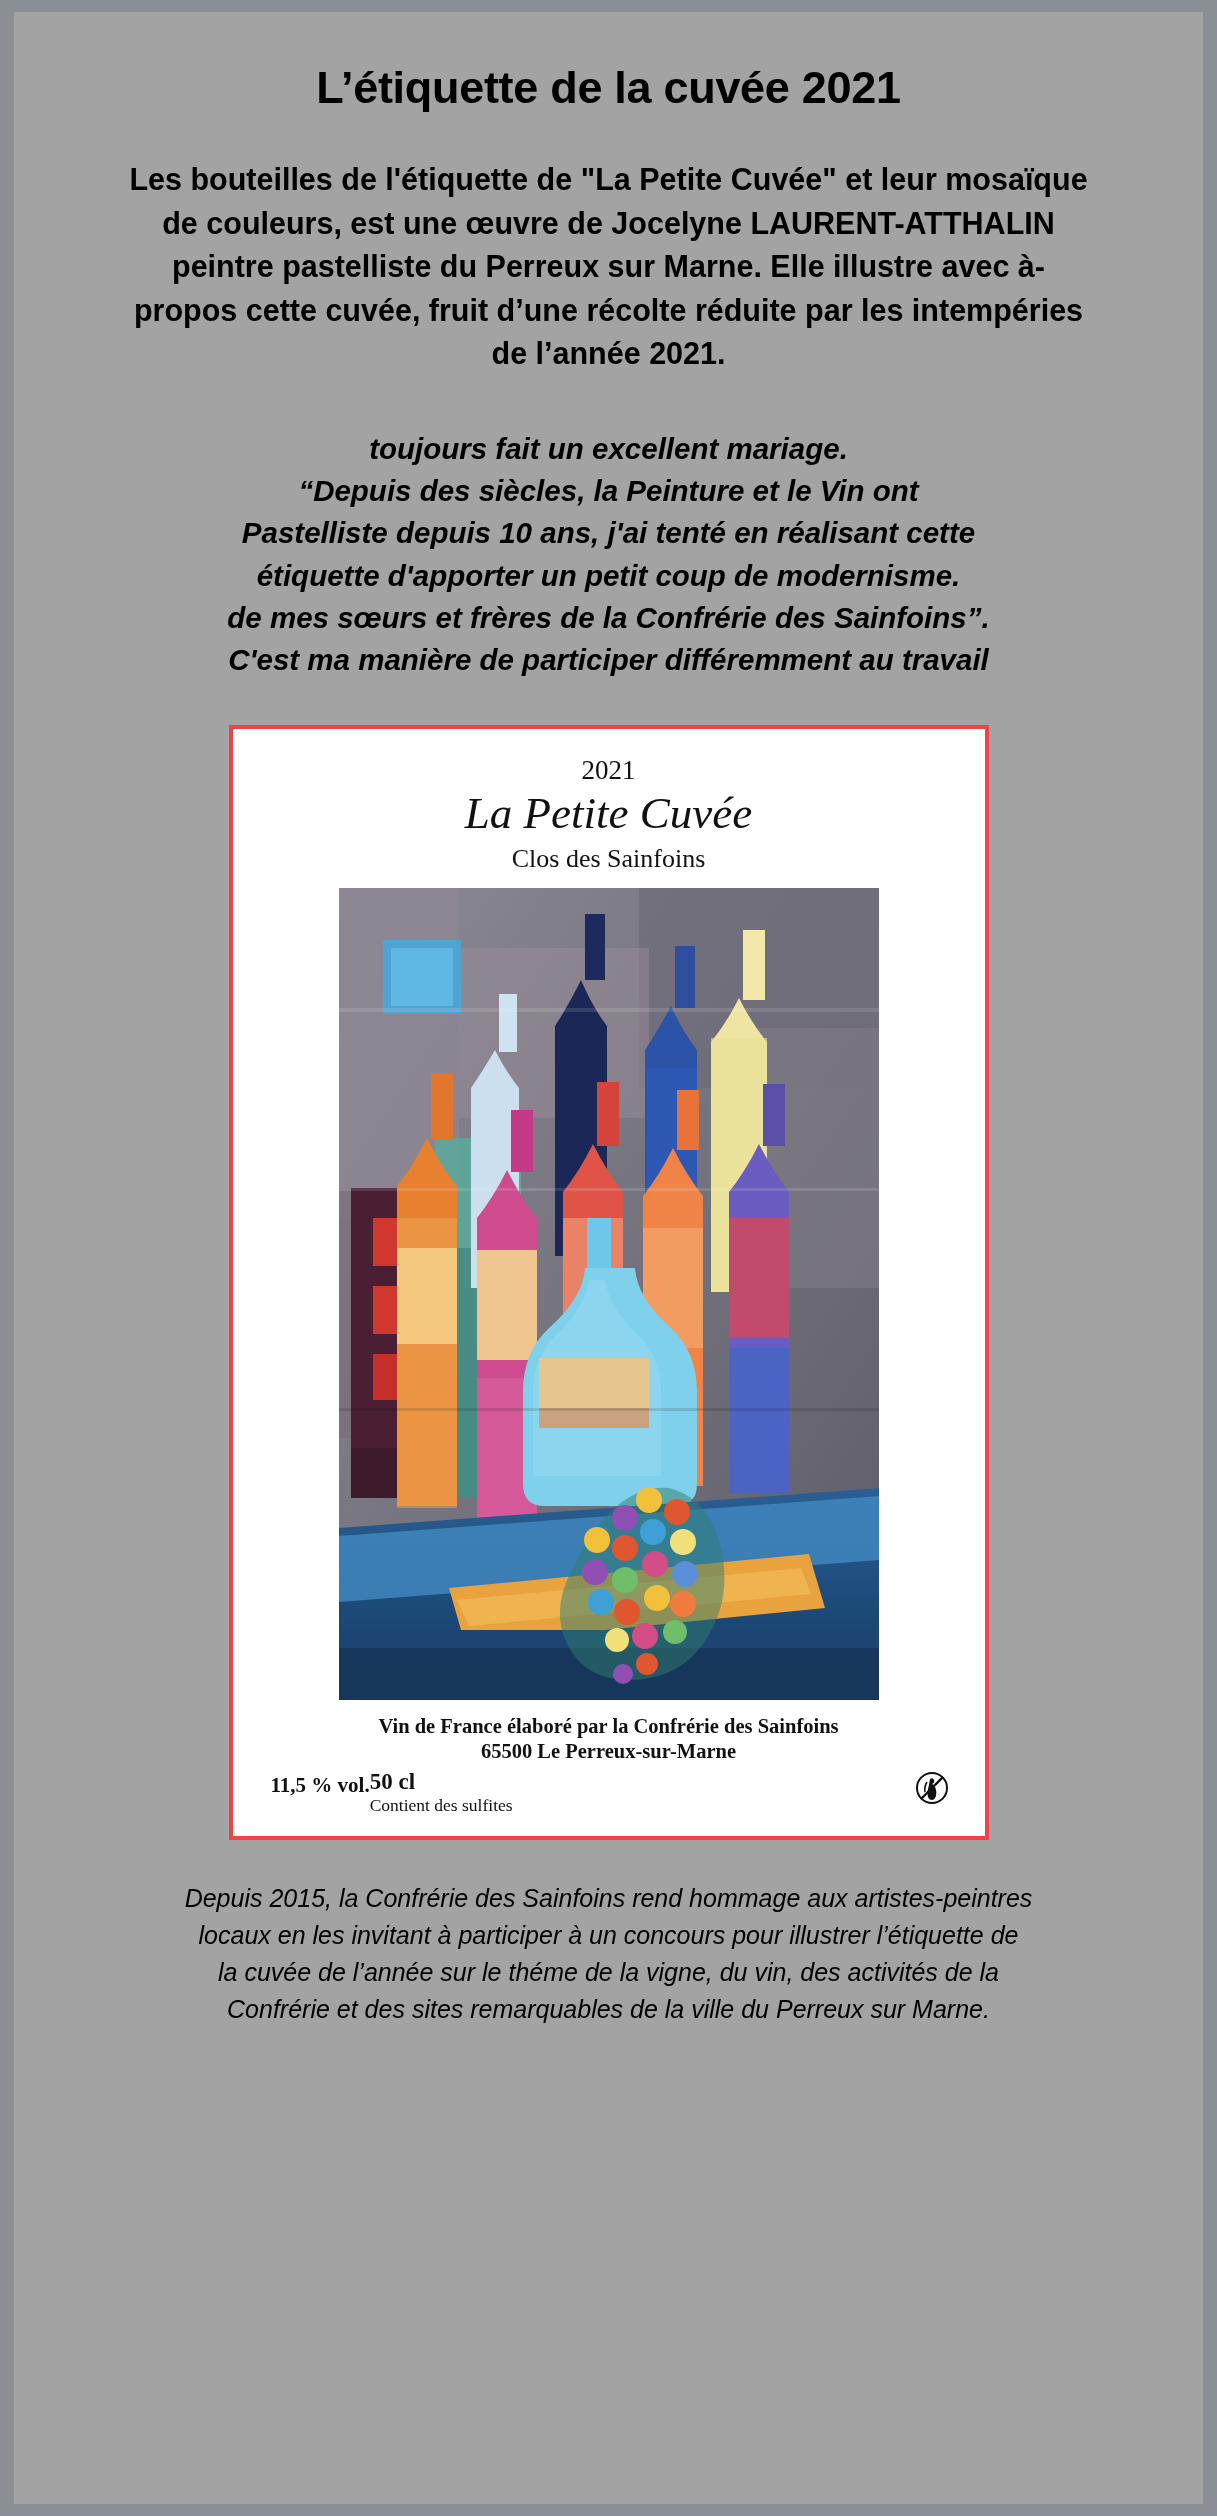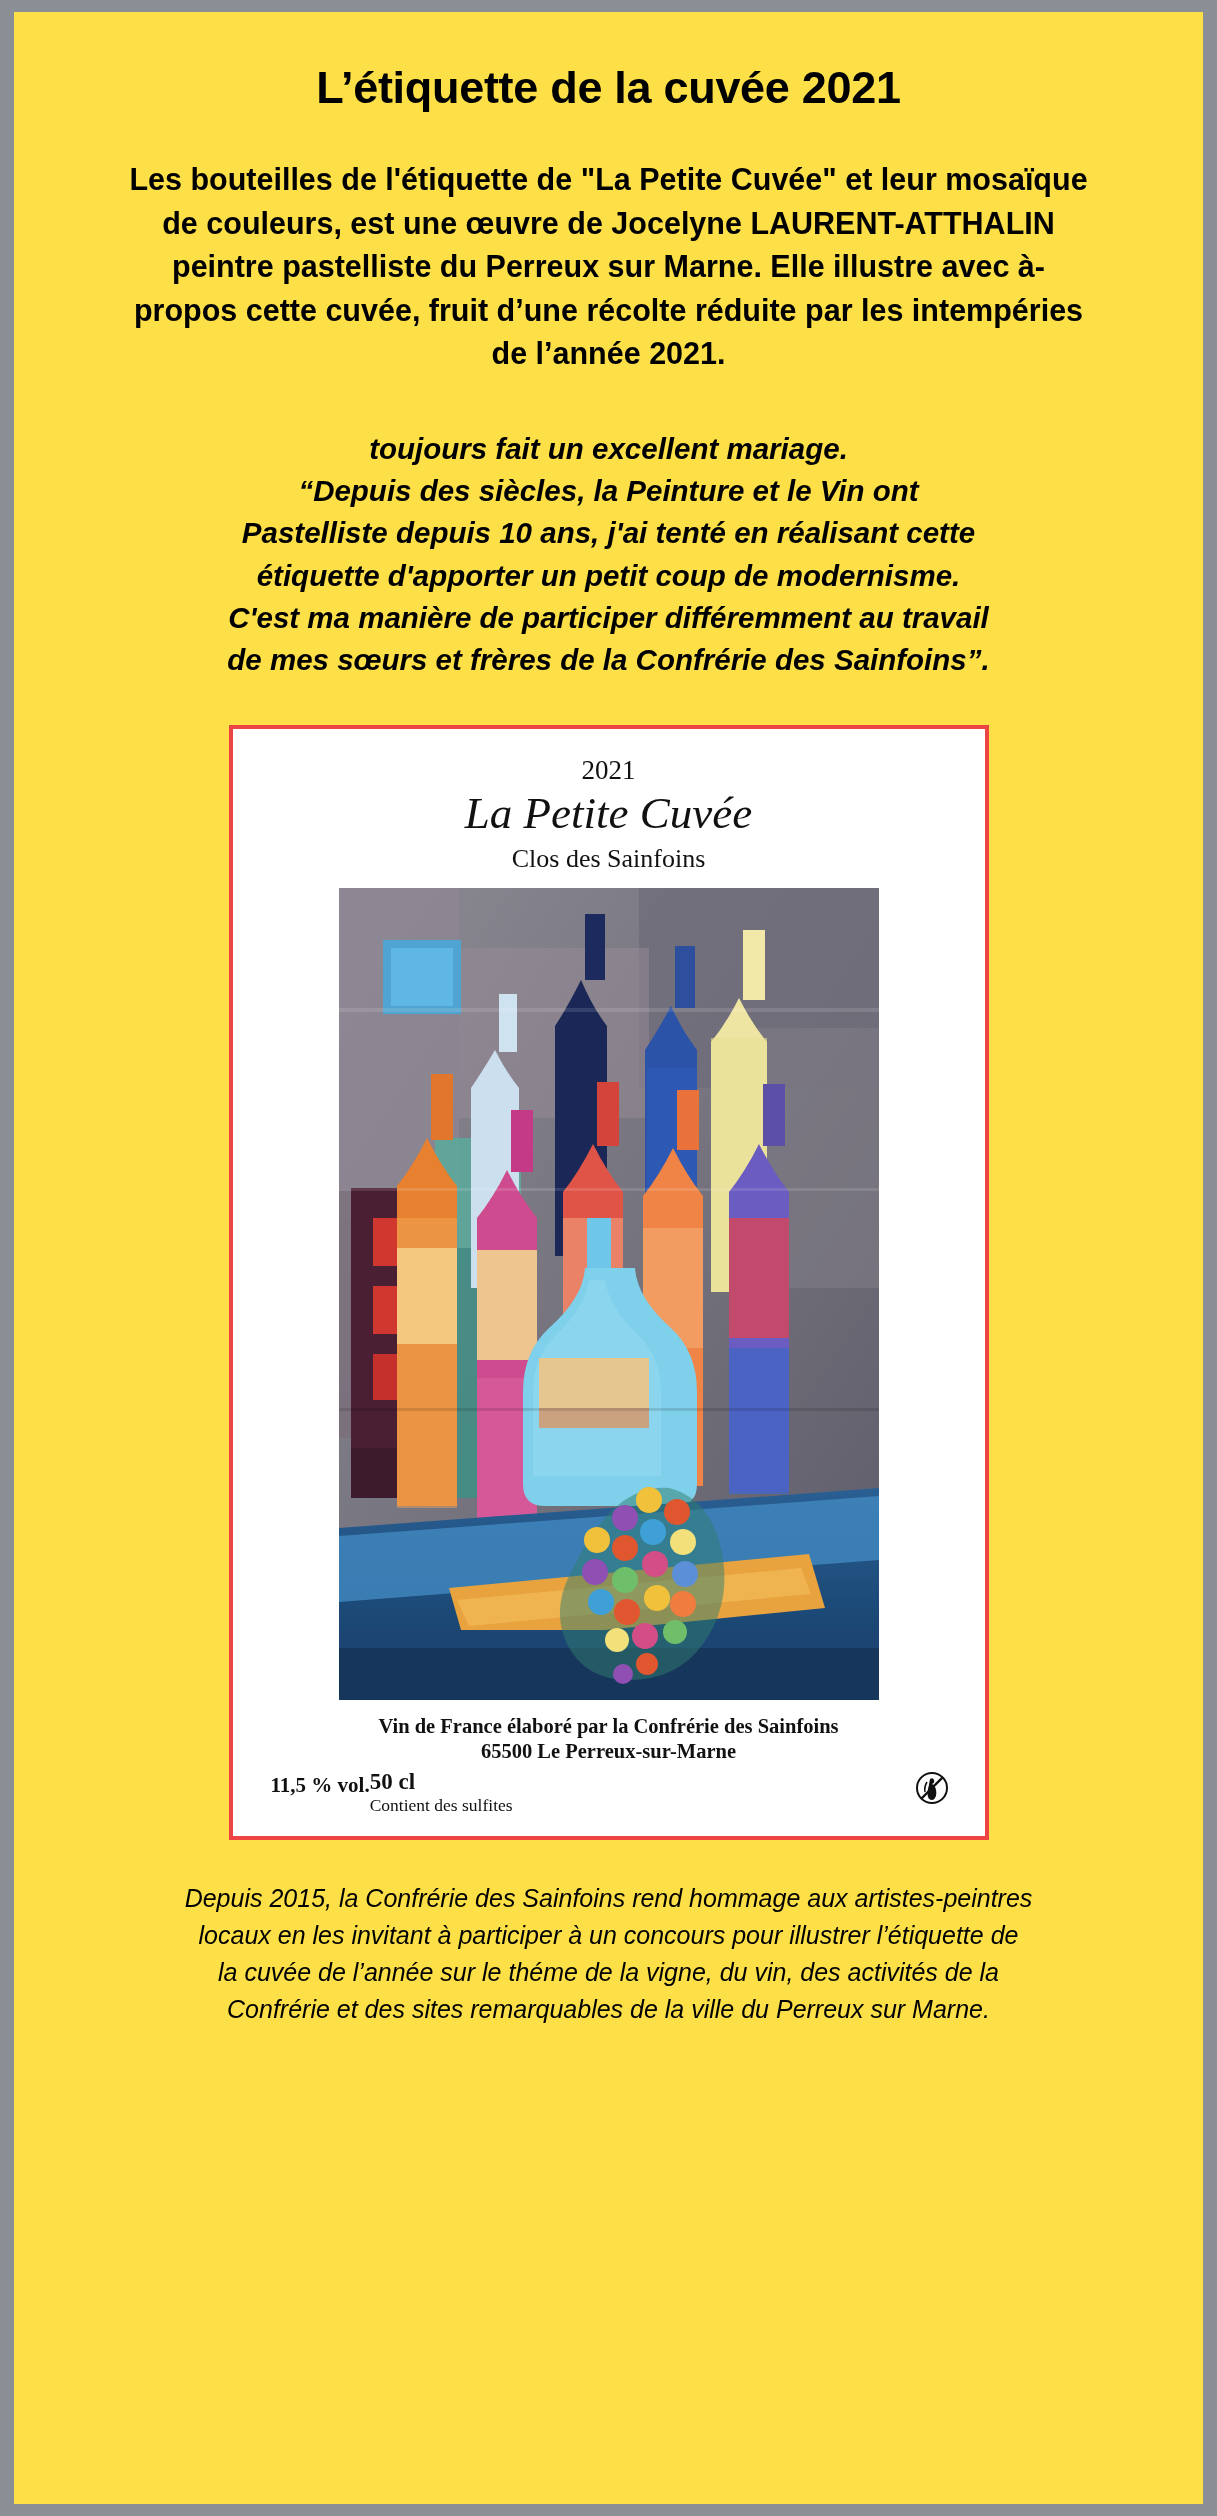--- a/index.html
+++ b/index.html
@@ -13,21 +13,21 @@
     font-family: "Liberation Sans", sans-serif;
     display: flex;
     justify-content: center;
     align-items: flex-start;
   }
   .page {
     position: relative;
     width: 1189px;
     height: 2492px;
     margin-top: 12px;
-    background: #fde047;
+    background: #a3a3a3;
     box-sizing: border-box;
     padding: 0;
     overflow: hidden;
   }
 
   
   .doc-title {
     text-align: center;
     font-weight: bold;
     font-size: 45px;
@@ -175,22 +175,22 @@
 
   <h1 class="doc-title">L’étiquette de la cuvée 2021</h1>
 
   <p class="intro">Les bouteilles de l'étiquette de "La Petite Cuvée" et leur mosaïque de couleurs, est une œuvre de Jocelyne LAURENT-ATTHALIN  peintre pastelliste du Perreux sur Marne. Elle illustre avec à-propos cette cuvée, fruit d’une récolte réduite par  les intempéries de l’année 2021.</p>
 
   <div class="quote">
     <span class="line">toujours fait un excellent mariage.</span>
     <span class="line">“Depuis des siècles, la Peinture et le Vin ont</span>
     <span class="line">Pastelliste depuis 10 ans, j'ai tenté en réalisant cette</span>
     <span class="line">étiquette d'apporter un petit coup de modernisme.</span>
+    <span class="line">de mes sœurs et frères de la Confrérie des Sainfoins”.</span>
     <span class="line">C'est ma manière de participer différemment au travail</span>
-    <span class="line">de mes sœurs et frères de la Confrérie des Sainfoins”.</span>
   </div>
 
   <div class="label-wrap">
 
     <div class="label-year">2021</div>
     <div class="label-name">La Petite Cuvée</div>
     <div class="label-sub">Clos des Sainfoins</div>
 
     <div class="painting">
       <svg width="540" height="812" viewBox="0 0 540 812" xmlns="http://www.w3.org/2000/svg">

